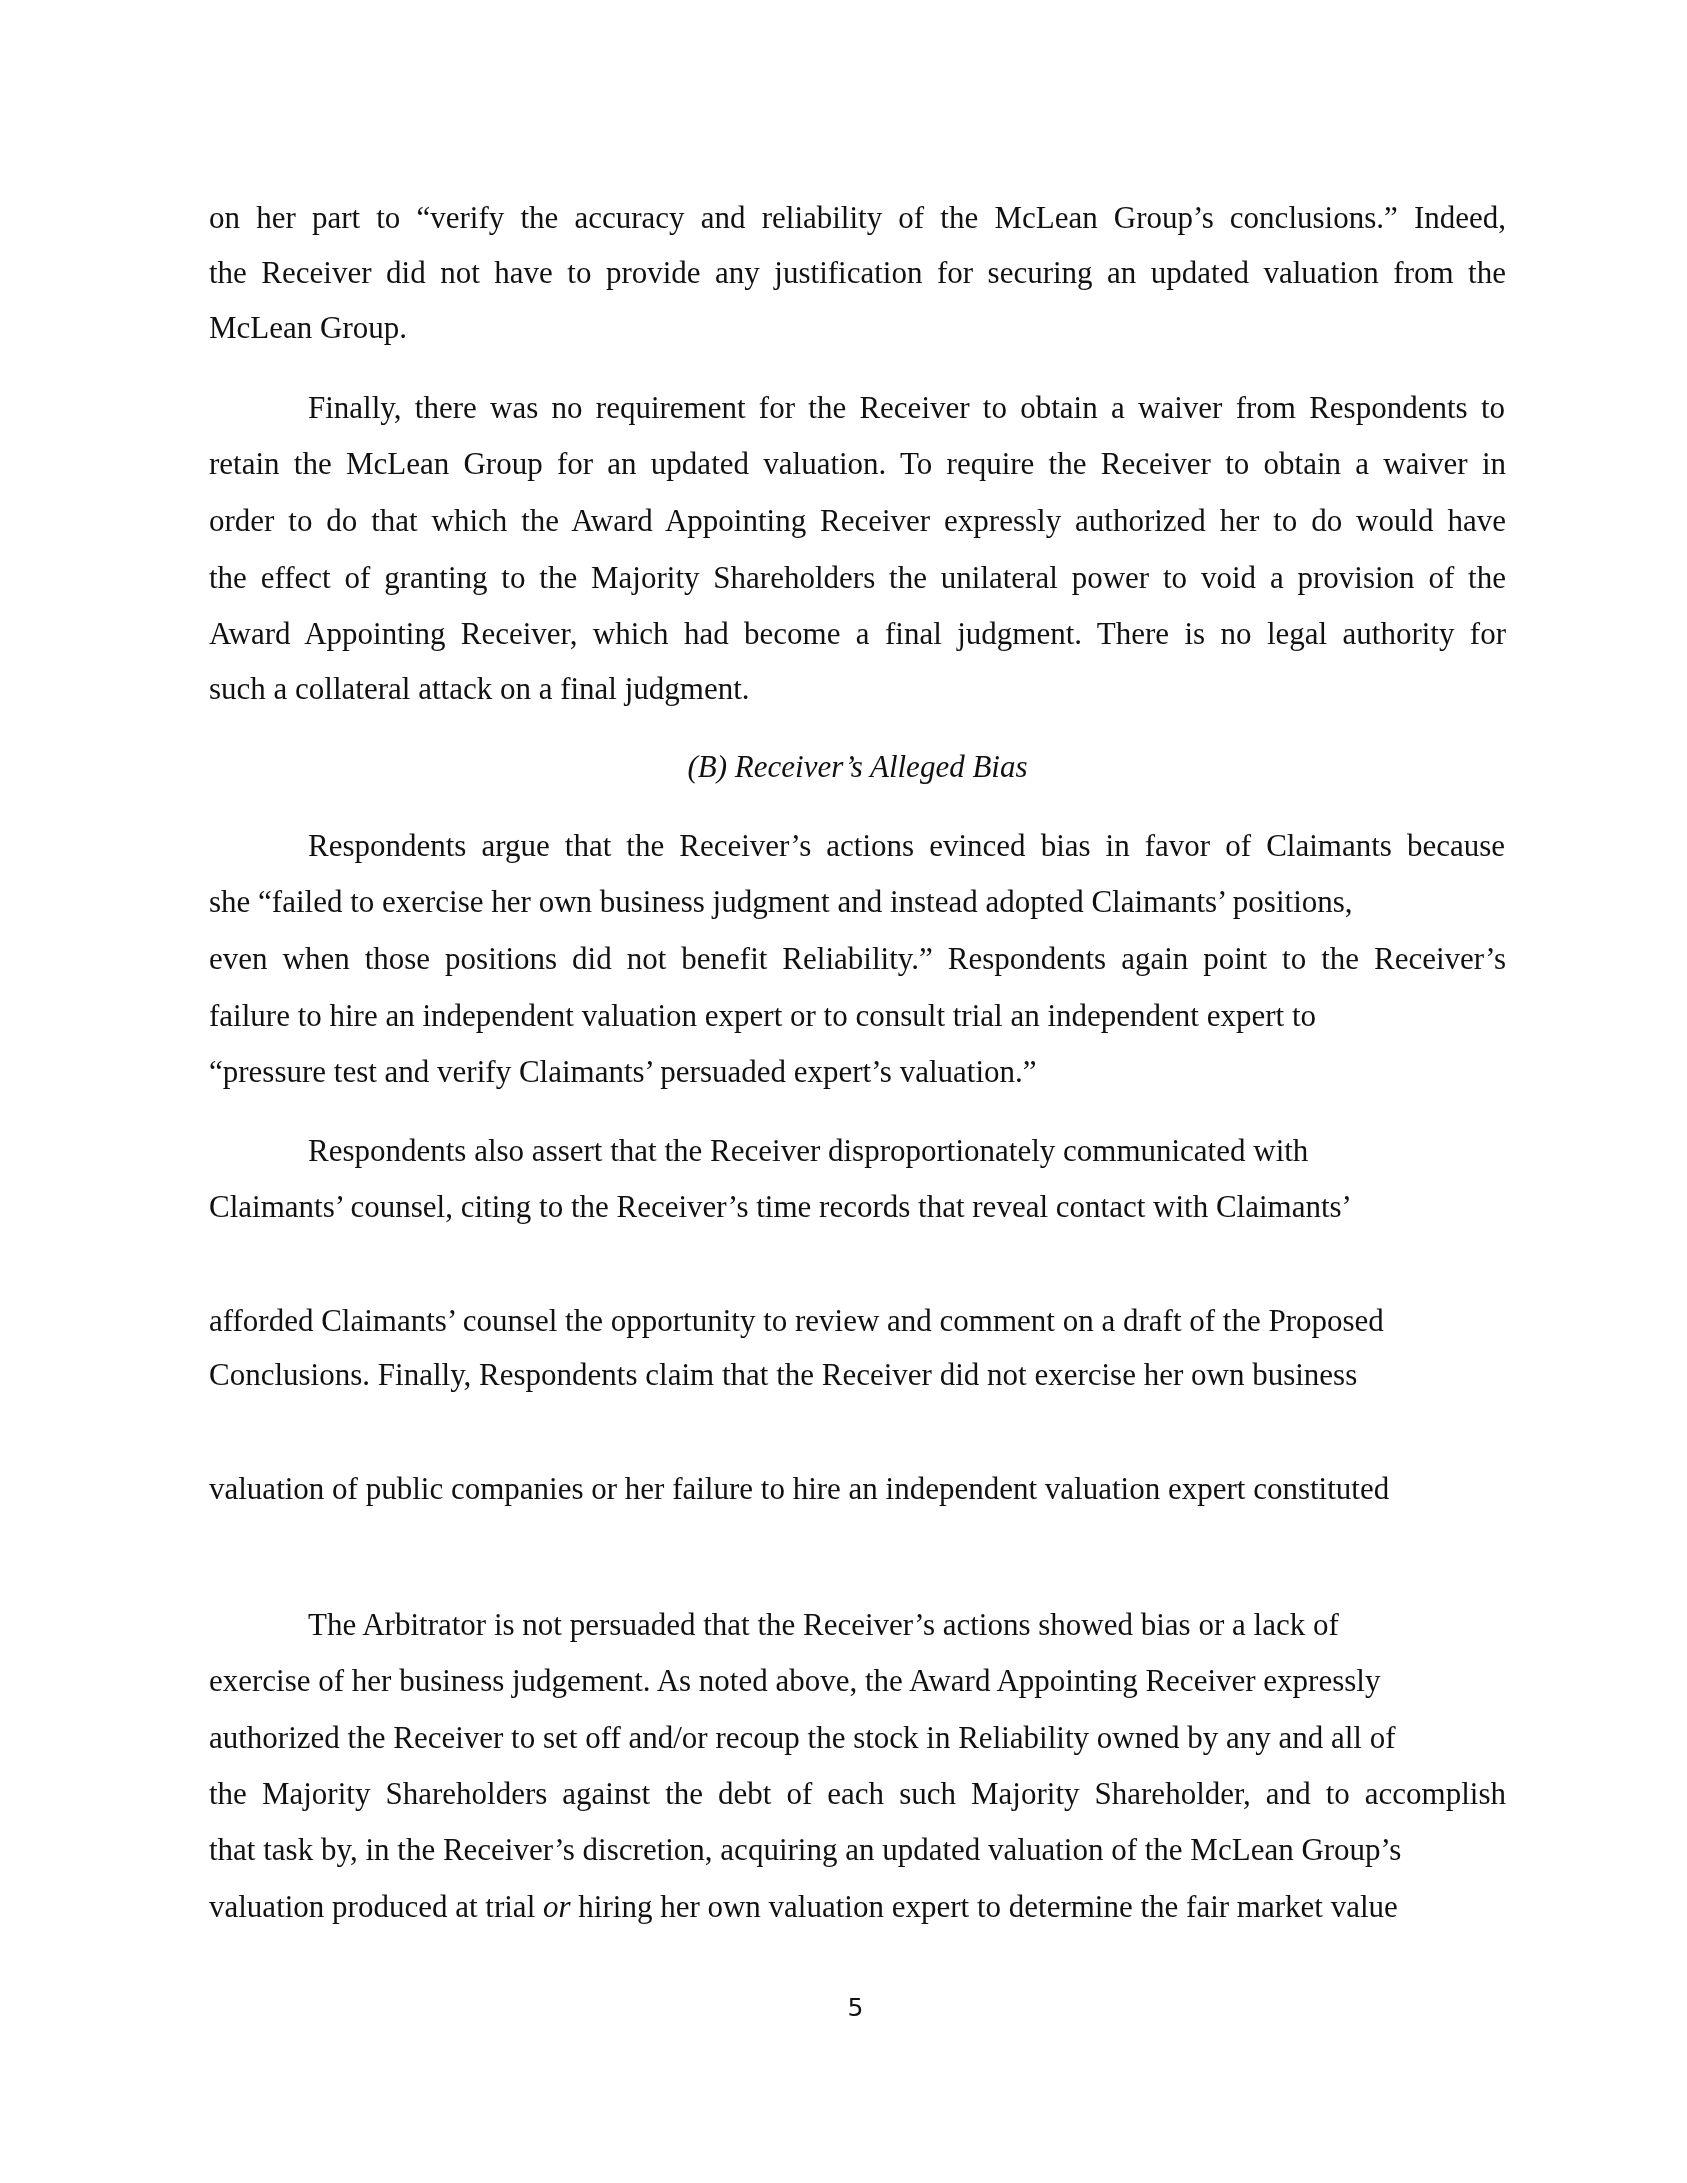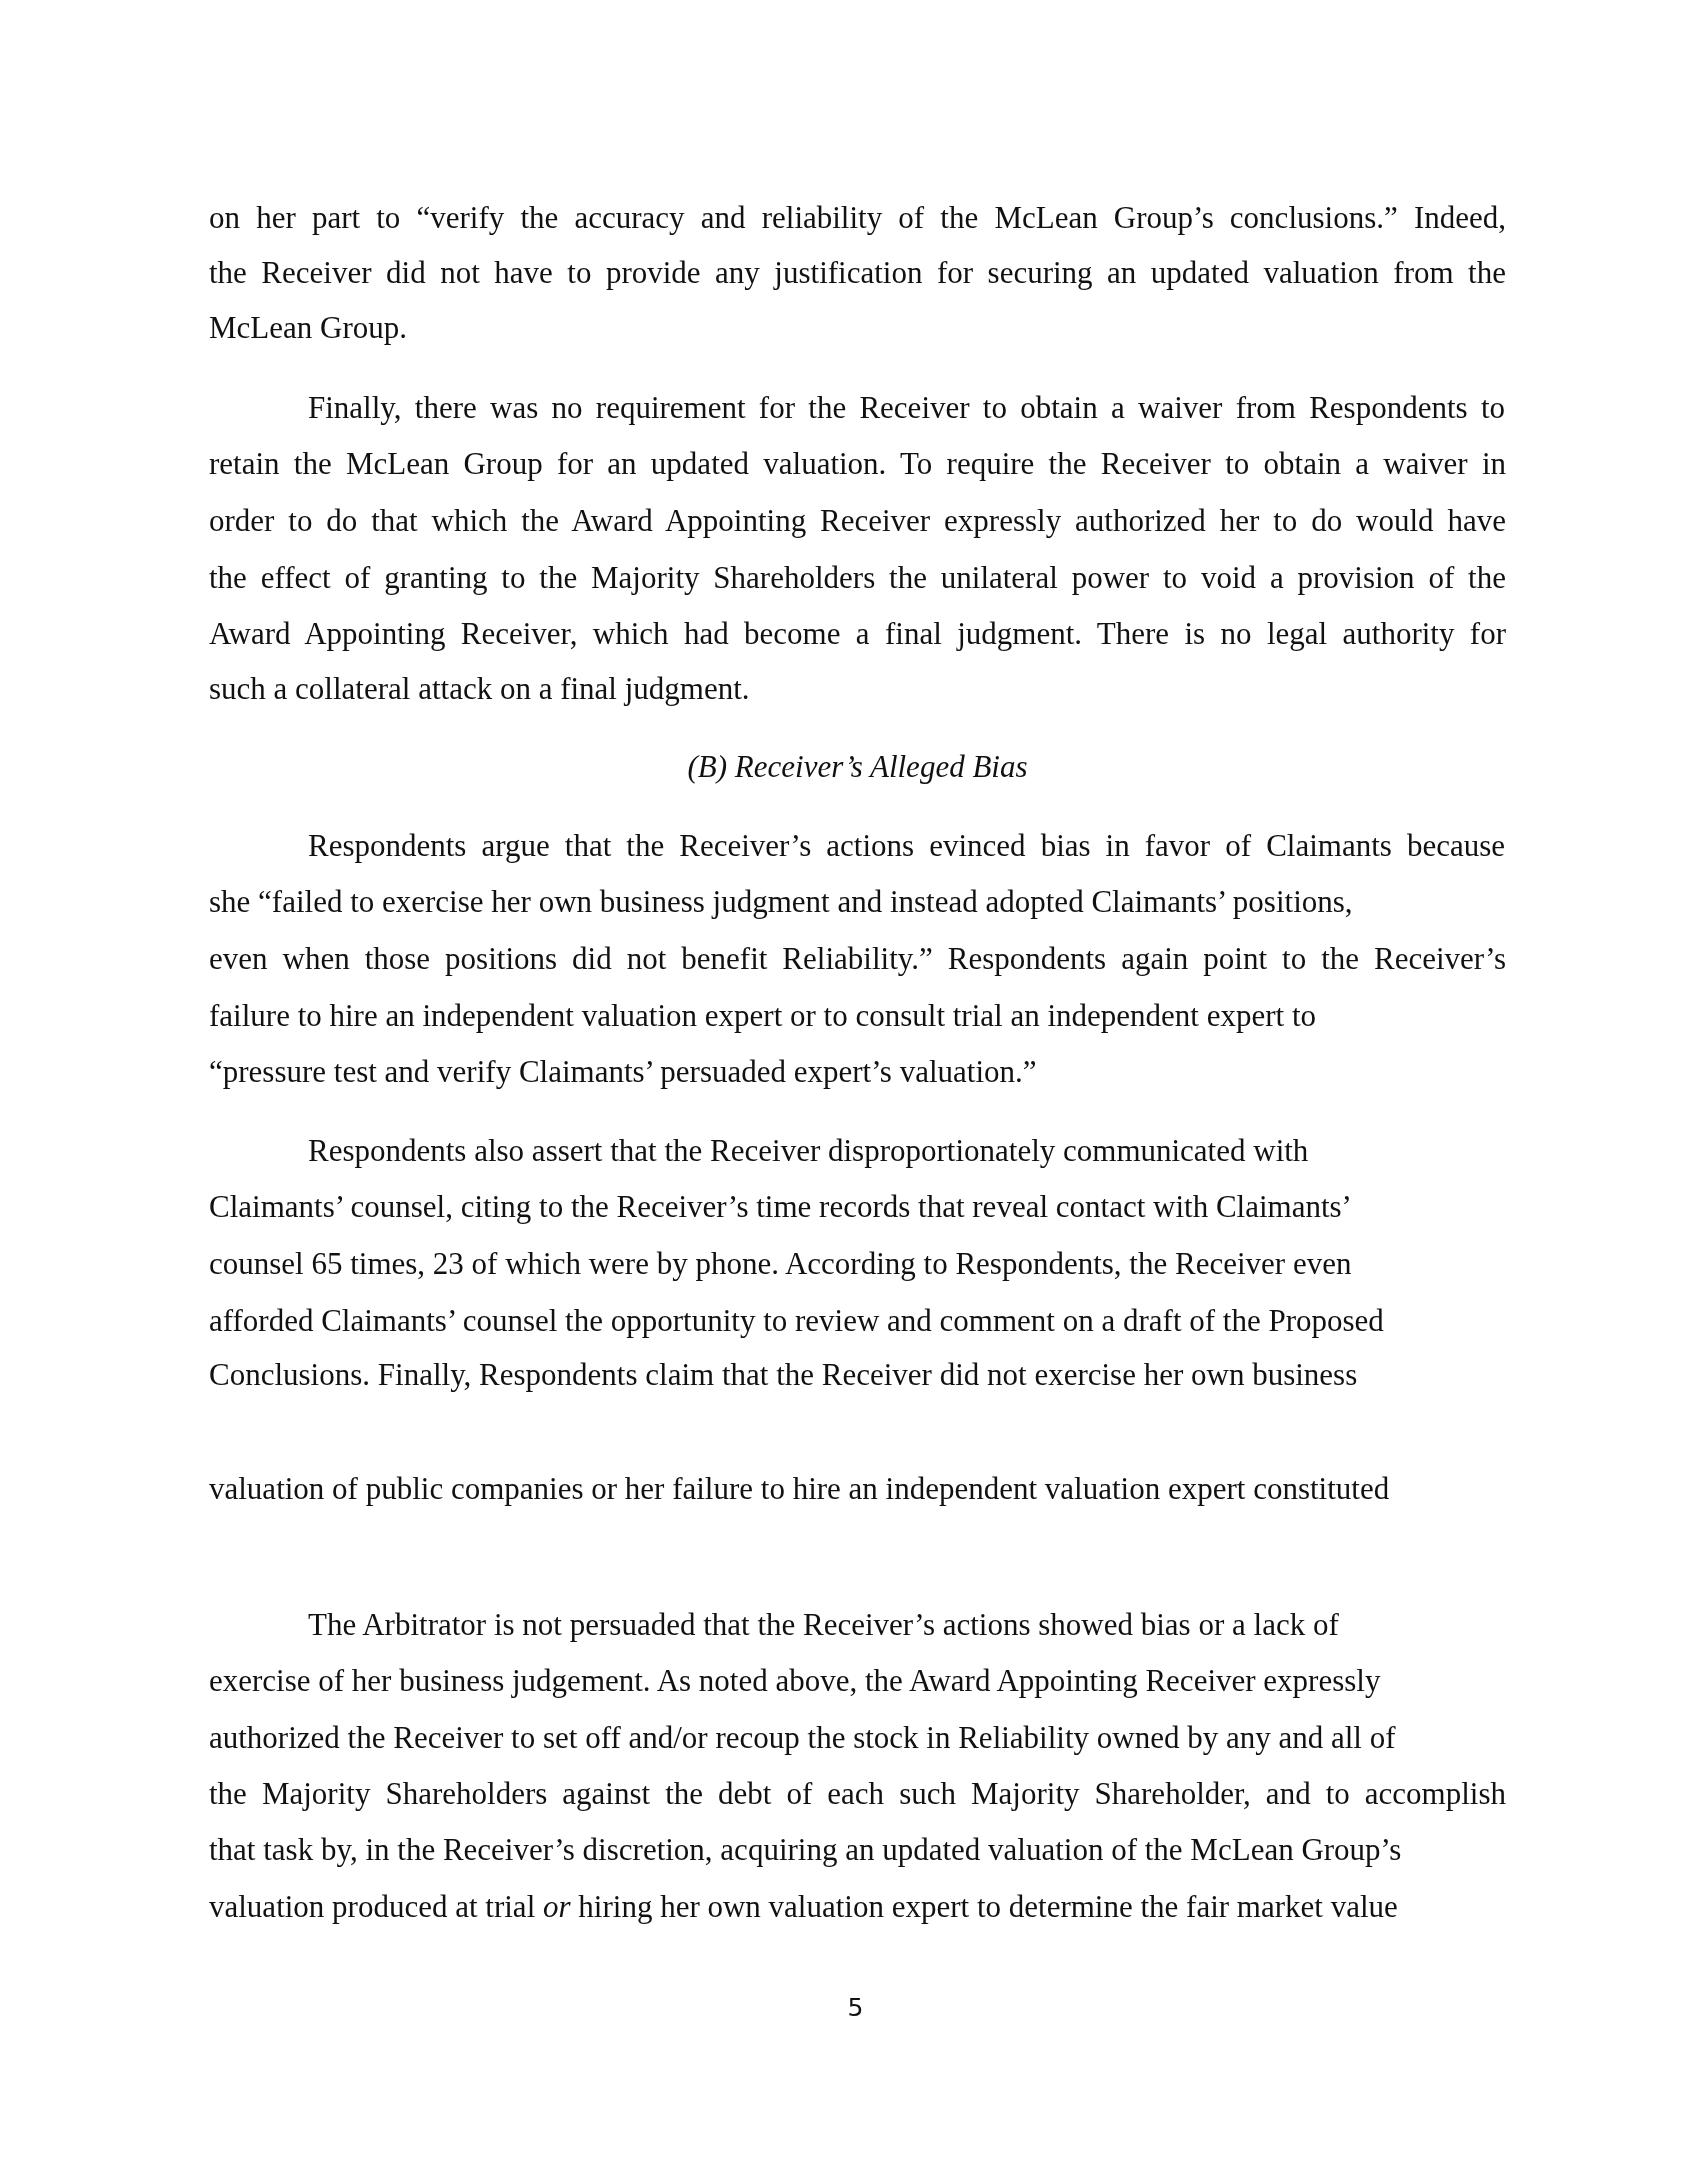--- a/index.html
+++ b/index.html
@@ -50,21 +50,20 @@
   <div class="line heading" style="top:767px">(B) Receiver’s Alleged Bias</div>
 
   <div class="line justify indent" style="top:846px">Respondents argue that the Receiver’s actions evinced bias in favor of Claimants because</div>
   <div class="line" style="top:902px">she “failed to exercise her own business judgment and instead adopted Claimants’ positions,</div>
   <div class="line justify" style="top:959px">even when those positions did not benefit Reliability.” Respondents again point to the Receiver’s</div>
   <div class="line" style="top:1016px">failure to hire an independent valuation expert or to consult trial an independent expert to</div>
   <div class="line" style="top:1072px">“pressure test and verify Claimants’ persuaded expert’s valuation.”</div>
 
   <div class="line indent" style="top:1151px">Respondents also assert that the Receiver disproportionately communicated with</div>
   <div class="line" style="top:1207px">Claimants’ counsel, citing to the Receiver’s time records that reveal contact with Claimants’</div>
-  <div class="line" style="top:1264px">counsel 65 times, 23 of which were by phone. According to Respondents, the Receiver even</div>
   <div class="line" style="top:1321px">afforded Claimants’ counsel the opportunity to review and comment on a draft of the Proposed</div>
   <div class="line" style="top:1375px">Conclusions. Finally, Respondents claim that the Receiver did not exercise her own business</div>
   <div class="line" style="top:1489px">valuation of public companies or her failure to hire an independent valuation expert constituted</div>
 
   <div class="line indent" style="top:1625px">The Arbitrator is not persuaded that the Receiver’s actions showed bias or a lack of</div>
   <div class="line" style="top:1681px">exercise of her business judgement. As noted above, the Award Appointing Receiver expressly</div>
   <div class="line" style="top:1738px">authorized the Receiver to set off and/or recoup the stock in Reliability owned by any and all of</div>
   <div class="line justify" style="top:1794px">the Majority Shareholders against the debt of each such Majority Shareholder, and to accomplish</div>
   <div class="line" style="top:1850px">that task by, in the Receiver’s discretion, acquiring an updated valuation of the McLean Group’s</div>
   <div class="line" style="top:1907px"><span>valuation produced at trial </span><em>or</em><span> hiring her own valuation expert to determine the fair market value</span></div>

